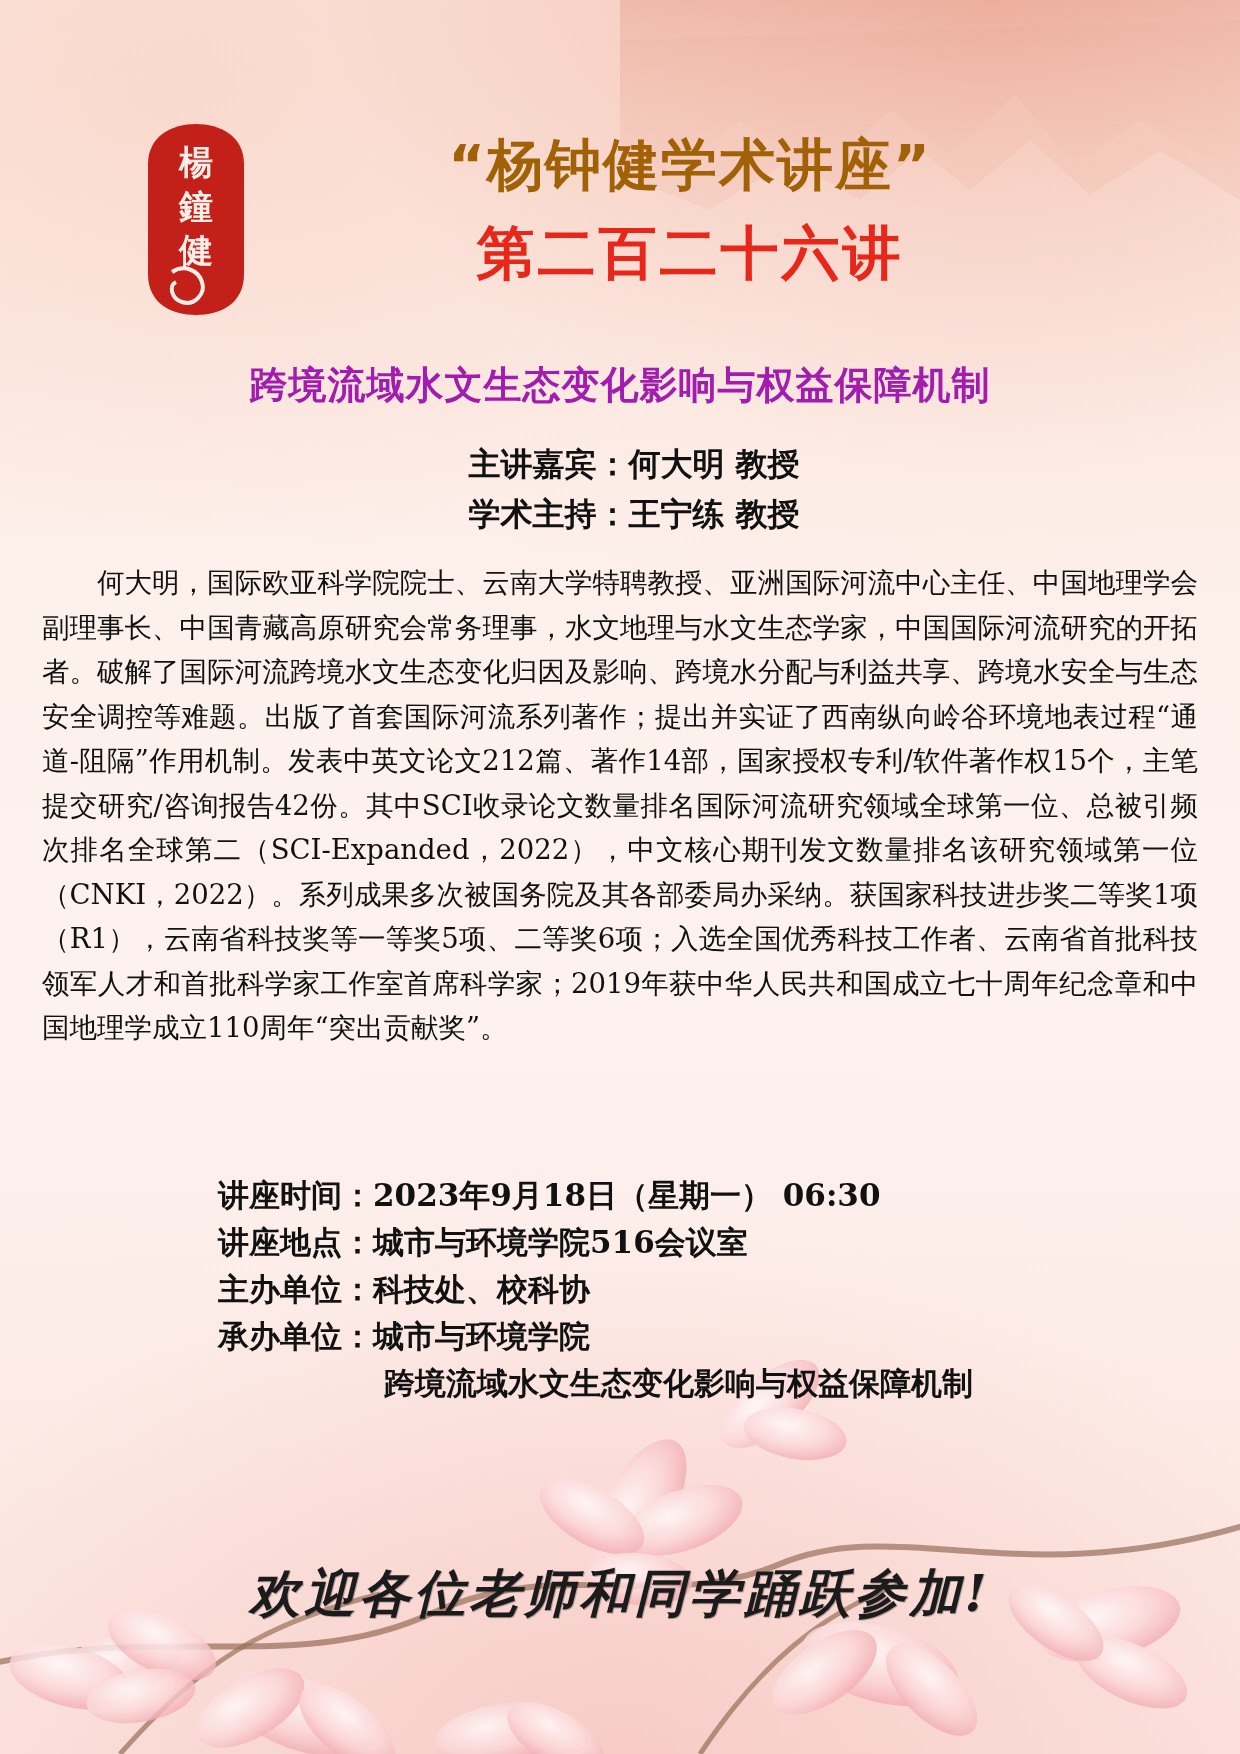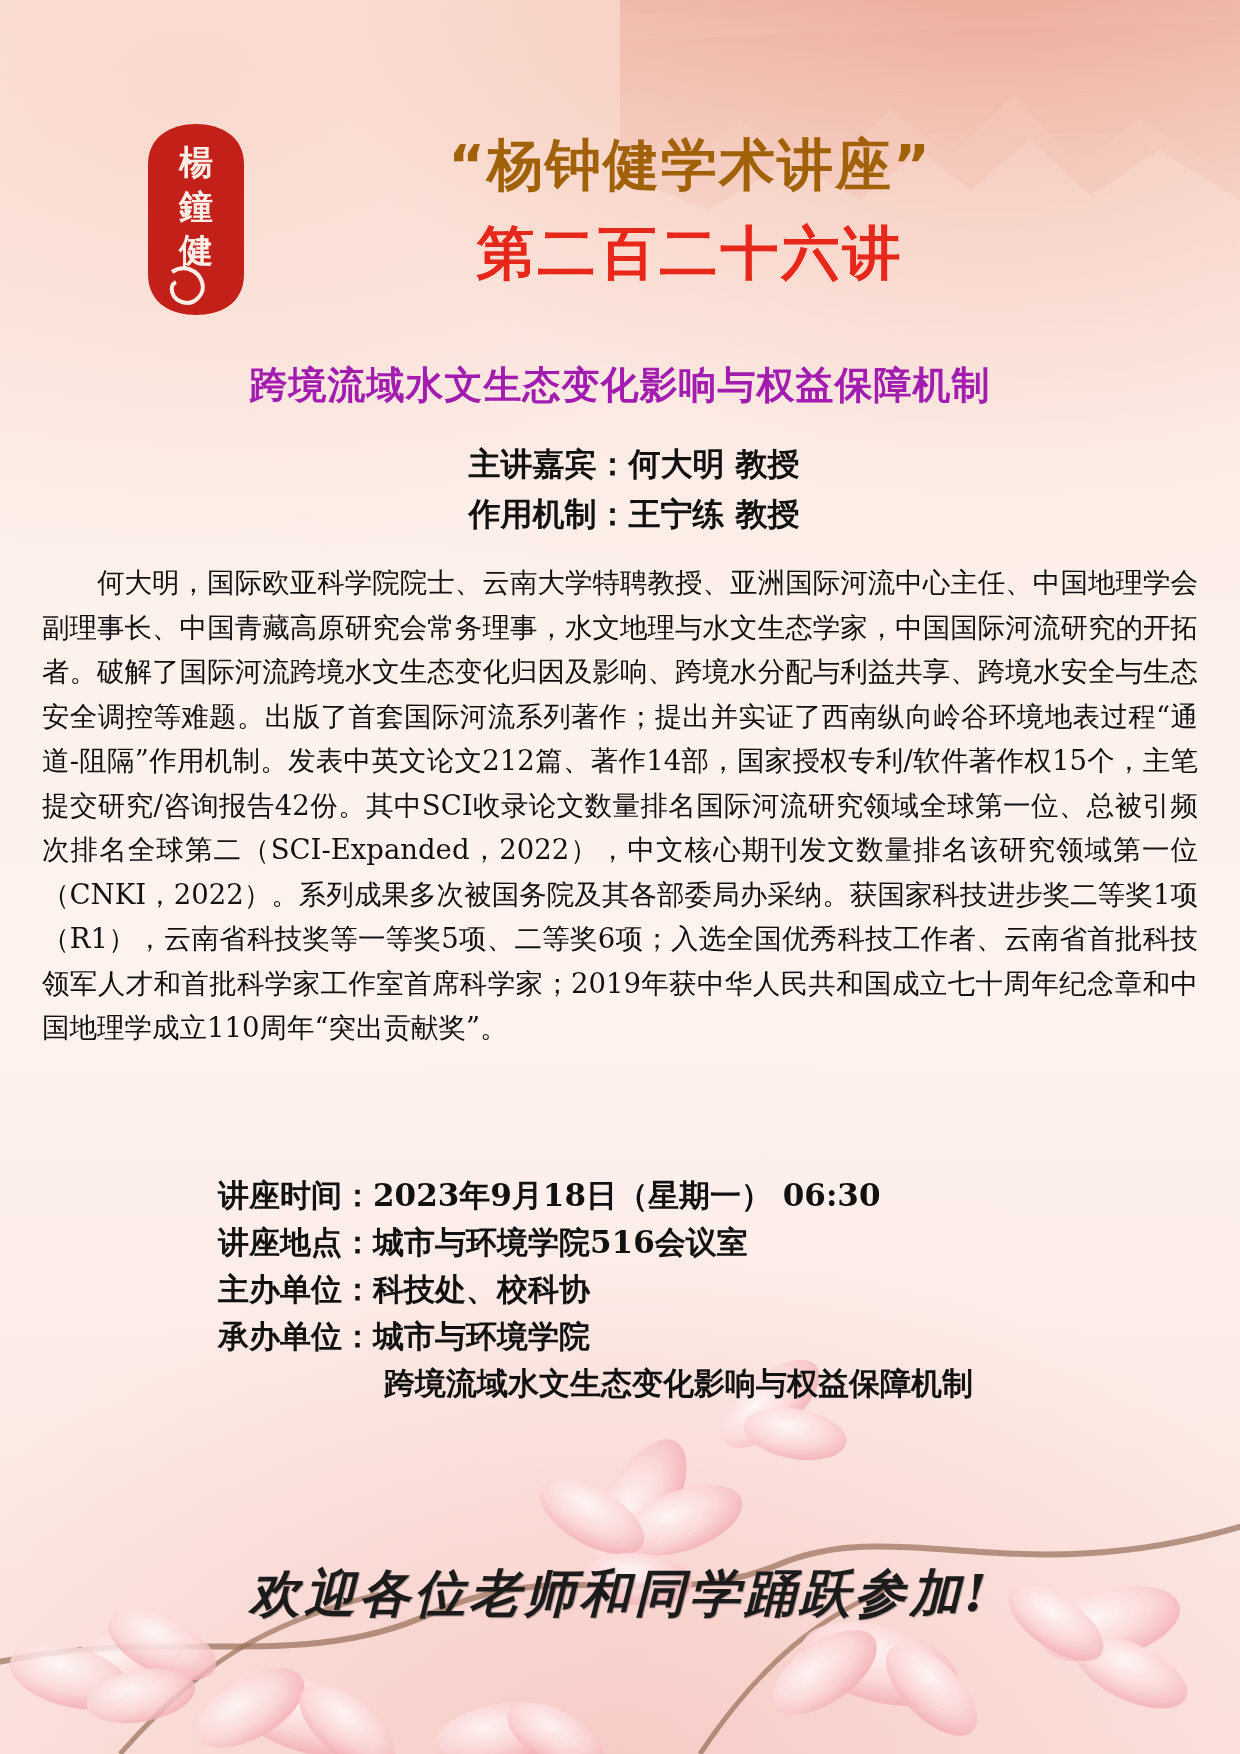--- a/index.html
+++ b/index.html
@@ -248,21 +248,21 @@
 
   <div class="header-block">
     <div class="title-line1">“杨钟健学术讲座”</div>
     <div class="title-line2">第二百二十六讲</div>
   </div>
 
   <div class="lecture-title">跨境流域水文生态变化影响与权益保障机制</div>
 
   <div class="speakers">
     <div class="speaker-row">主讲嘉宾：何大明 教授</div>
-    <div class="speaker-row">作用机制：王宁练 教授</div>
+    <div class="speaker-row">学术主持：王宁练 教授</div>
   </div>
 
   <div class="bio">何大明，国际欧亚科学院院士、云南大学特聘教授、亚洲国际河流中心主任、中国地理学会副理事长、中国青藏高原研究会常务理事，水文地理与水文生态学家，中国国际河流研究的开拓者。破解了国际河流跨境水文生态变化归因及影响、跨境水分配与利益共享、跨境水安全与生态安全调控等难题。出版了首套国际河流系列著作；提出并实证了西南纵向岭谷环境地表过程“通道-阻隔”作用机制。发表中英文论文212篇、著作14部，国家授权专利/软件著作权15个，主笔提交研究/咨询报告42份。其中SCI收录论文数量排名国际河流研究领域全球第一位、总被引频次排名全球第二（SCI-Expanded，2022），中文核心期刊发文数量排名该研究领域第一位（CNKI，2022）。系列成果多次被国务院及其各部委局办采纳。获国家科技进步奖二等奖1项（R1），云南省科技奖等一等奖5项、二等奖6项；入选全国优秀科技工作者、云南省首批科技领军人才和首批科学家工作室首席科学家；2019年获中华人民共和国成立七十周年纪念章和中国地理学成立110周年“突出贡献奖”。</div>
 
   <div class="details">
     <div class="detail-row">讲座时间：2023年9月18日（星期一） 06:30</div>
     <div class="detail-row">讲座地点：城市与环境学院516会议室</div>
     <div class="detail-row">主办单位：科技处、校科协</div>
     <div class="detail-row">承办单位：城市与环境学院</div>
     <div class="detail-row indent">跨境流域水文生态变化影响与权益保障机制</div>

